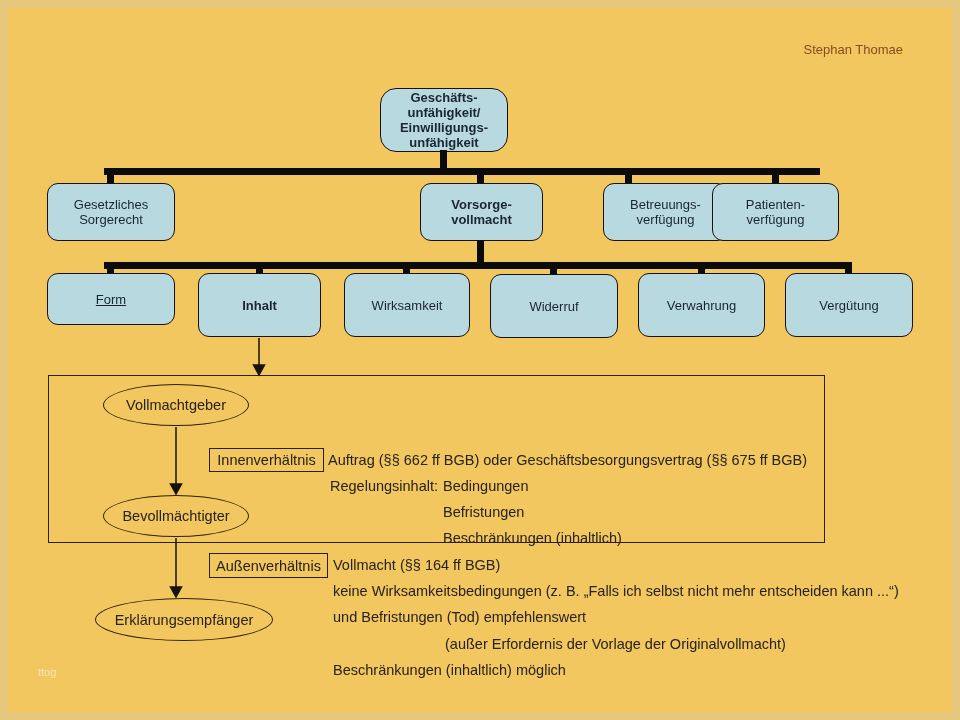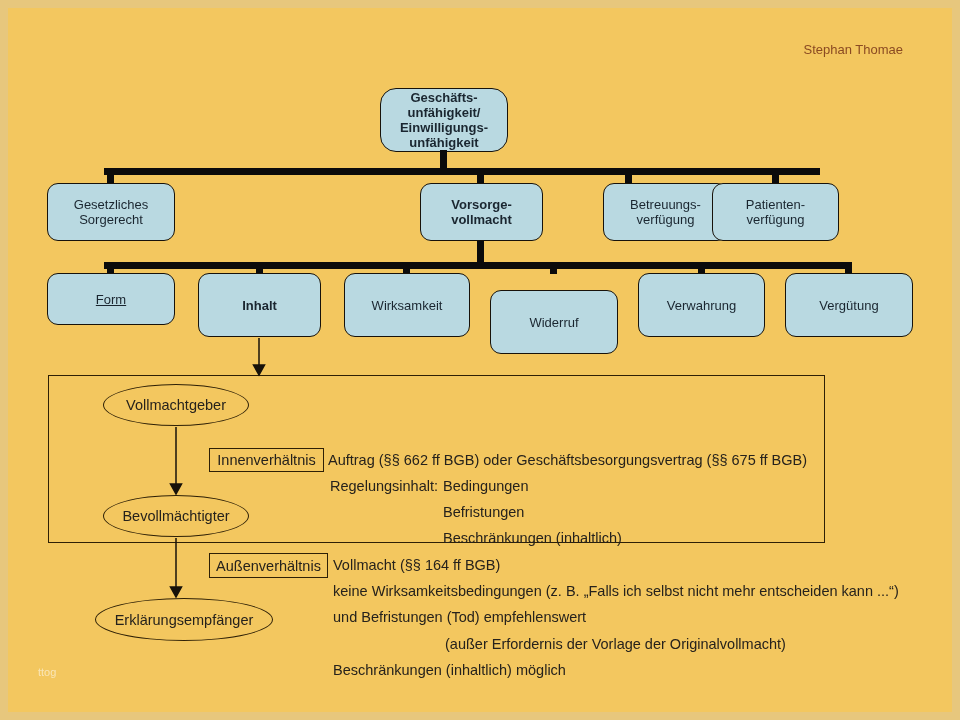--- a/index.html
+++ b/index.html
@@ -20,21 +20,21 @@
   }
   .cbox.bold{font-weight:bold;}
   .root-box{left:380px;top:88px;width:128px;height:64px;border-radius:16px;}
   .b2-1{left:47px;top:183px;width:128px;height:58px;}
   .b2-2{left:420px;top:183px;width:123px;height:58px;}
   .b2-3{left:567px;top:183px;width:125px;height:58px;margin-left:36px;}
   .b2-4{left:712px;top:183px;width:127px;height:58px;}
   .b3-1{left:47px;top:273px;width:128px;height:52px;text-decoration:underline;}
   .b3-2{left:198px;top:273px;width:123px;height:64px;}
   .b3-3{left:344px;top:273px;width:126px;height:64px;}
-  .b3-4{left:490px;top:290px;width:128px;height:64px;}
+  .b3-4{left:490px;top:274px;width:128px;height:64px;}
   .b3-5{left:638px;top:273px;width:127px;height:64px;}
   .b3-6{left:785px;top:273px;width:128px;height:64px;}
   
   .conn{position:absolute;background:#0b0b0b;}
   .v-root{left:440px;top:150px;width:7px;height:18px;}
   .h1{left:104px;top:168px;width:716px;height:7px;}
   .h1s1{left:107px;top:175px;width:7px;height:9px;}
   .h1s2{left:477px;top:175px;width:7px;height:9px;}
   .h1s3{left:625px;top:175px;width:7px;height:9px;}
   .h1s4{left:772px;top:175px;width:7px;height:9px;}

